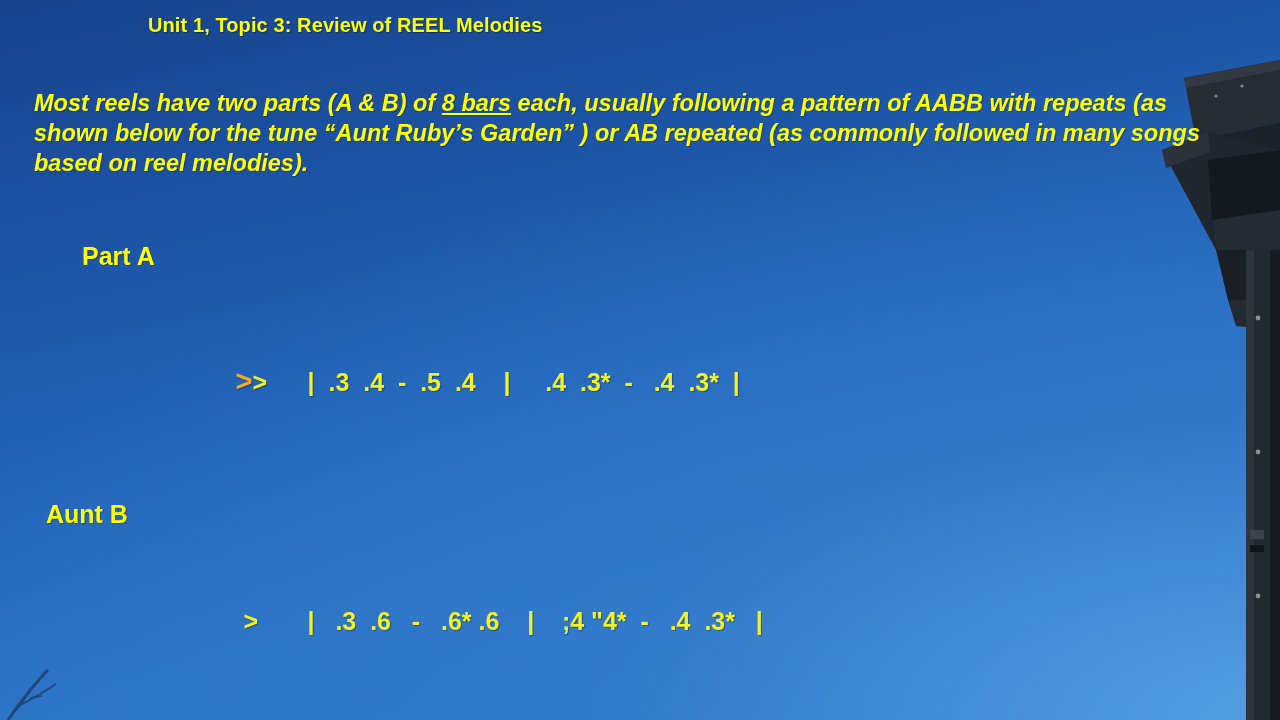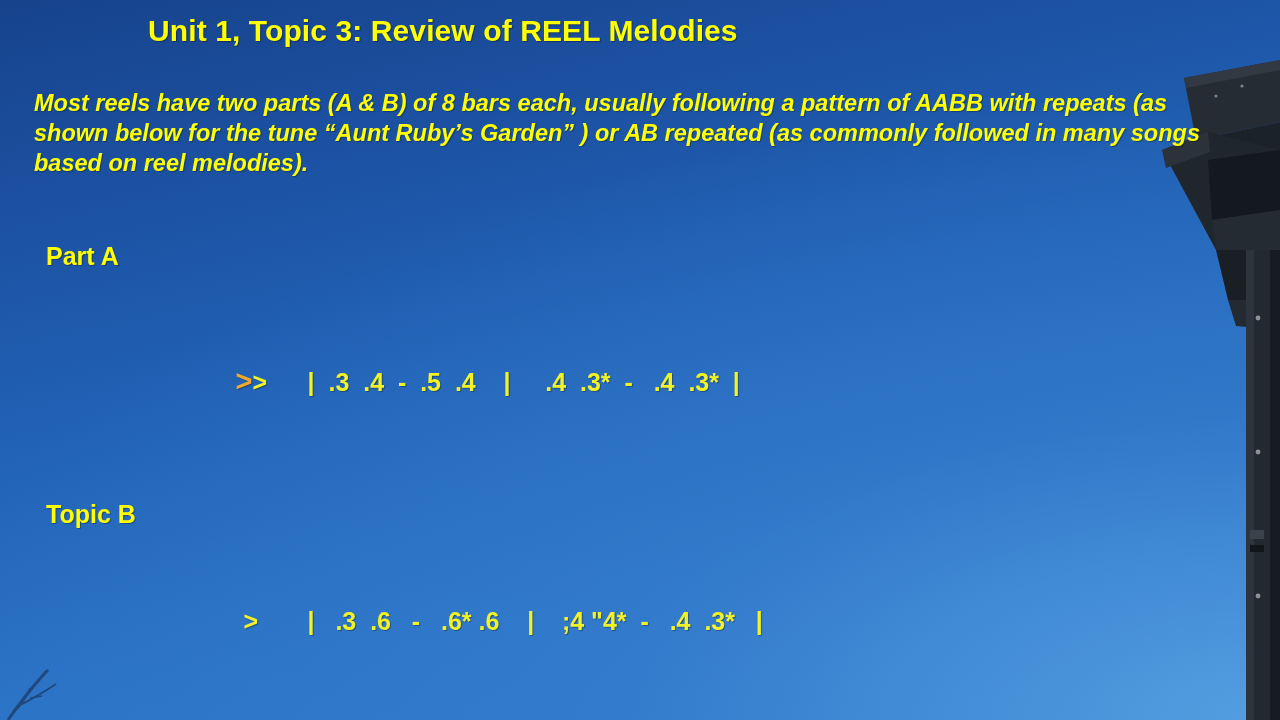--- a/index.html
+++ b/index.html
@@ -46,61 +46,61 @@
     height: 80px;
     opacity: .75;
     pointer-events: none;
   }
 
   
   .title {
     position: absolute;
     left: 148px;
     top: 14px;
-    font-size: 30px;
+    font-size: 20px;
     font-weight: bold;
     color: #ffff00;
     letter-spacing: .1px;
     white-space: nowrap;
     text-shadow: 1px 1px 1px rgba(0,0,0,.35);
   }
 
   
   .intro {
     position: absolute;
     left: 34px;
     top: 88px;
     width: 1180px;
     font-size: 23.5px;
     line-height: 30px;
     font-weight: bold;
     font-style: italic;
     color: #ffff00;
     text-shadow: 1px 1px 1px rgba(0,0,0,.3);
   }
-  .intro .u { }
+  .intro .u { text-decoration: underline; }
 
   
   .part {
     position: absolute;
     left: 0;
     width: 1100px;
   }
   #part-a { top: 234px; }
   #part-b { top: 474px; }
 
   .part-label {
     position: absolute;
     left: 46px;
     font-size: 25px;
     font-weight: bold;
     color: #ffff00;
     text-shadow: 1px 1px 1px rgba(0,0,0,.3);
   }
-  #part-a .part-label { top: 8px; }
+  #part-a .part-label { top: 8px; margin-left: 36px; }
   #part-b .part-label { top: 26px; }
 
   .lines {
     position: absolute;
     left: 180px;
     top: 0;
     font-size: 25px;
     font-weight: bold;
     color: #f2f224;
     white-space: pre;
@@ -189,21 +189,21 @@
       </div>
 
 
 
       
 
     </div>
   </div>
 
   <div class="part" id="part-b">
-    <div class="part-label">Topic B</div>
+    <div class="part-label">Aunt B</div>
     <div class="lines">
 
       <div class="nline">
         <span class="mark-pre-b"><span class="caret">&gt;</span></span><span class="bars">|   .3  .6   -   .6* .6    |    ;4 "4*  -   .4  .3*   |</span>
       </div>
 
       <div class="nline">
         <span class="mark-pre-b"></span>
       </div>
 

